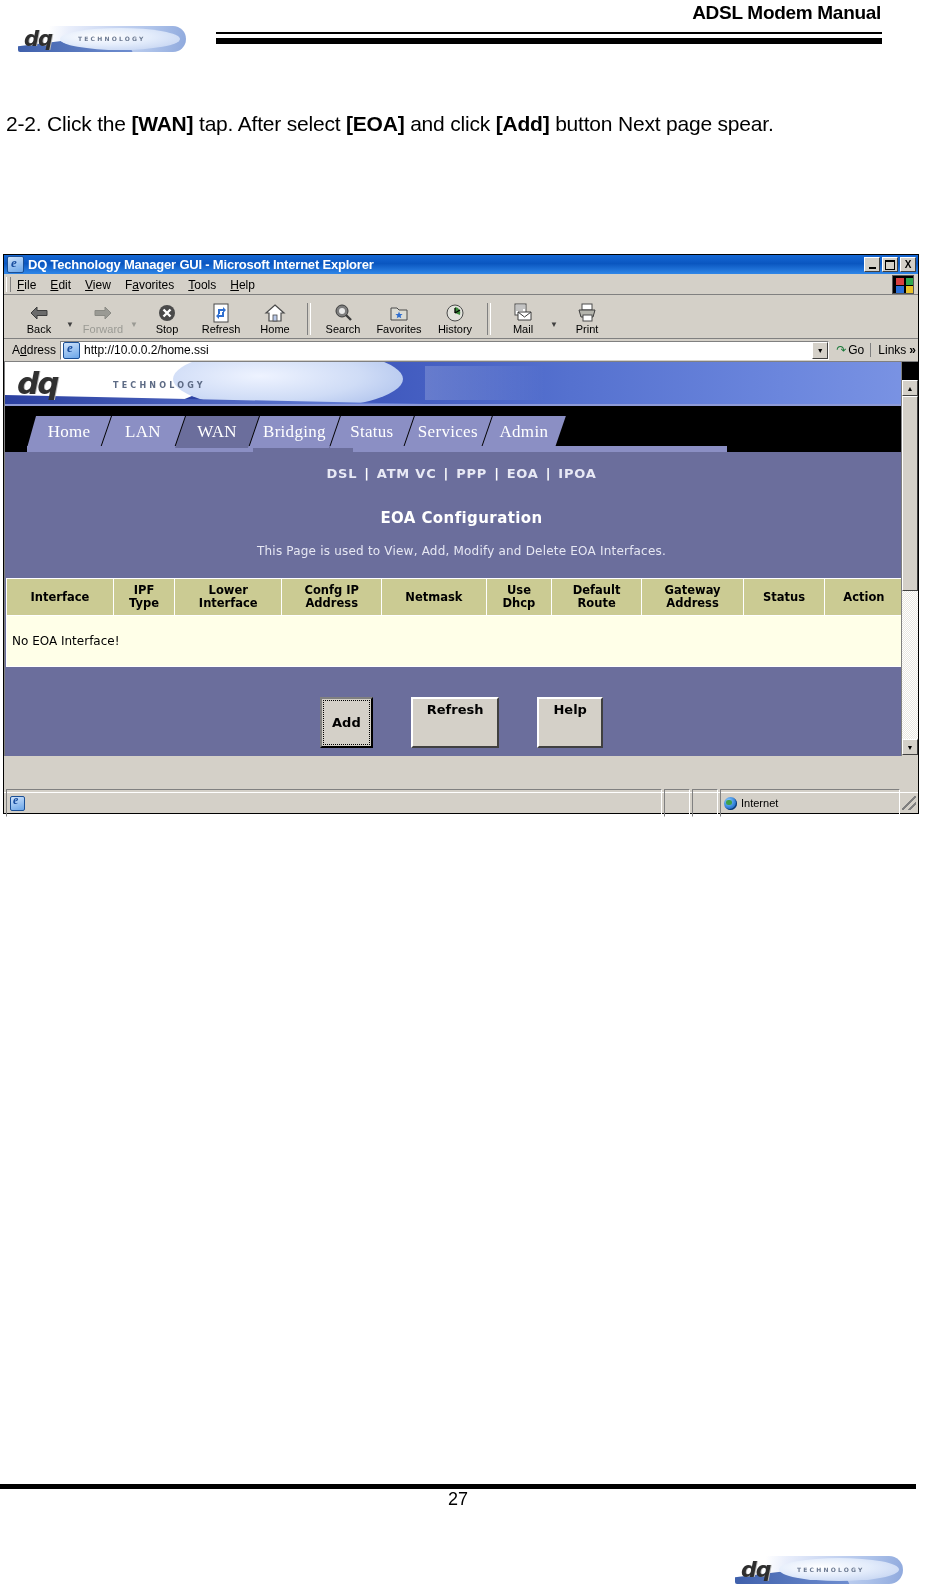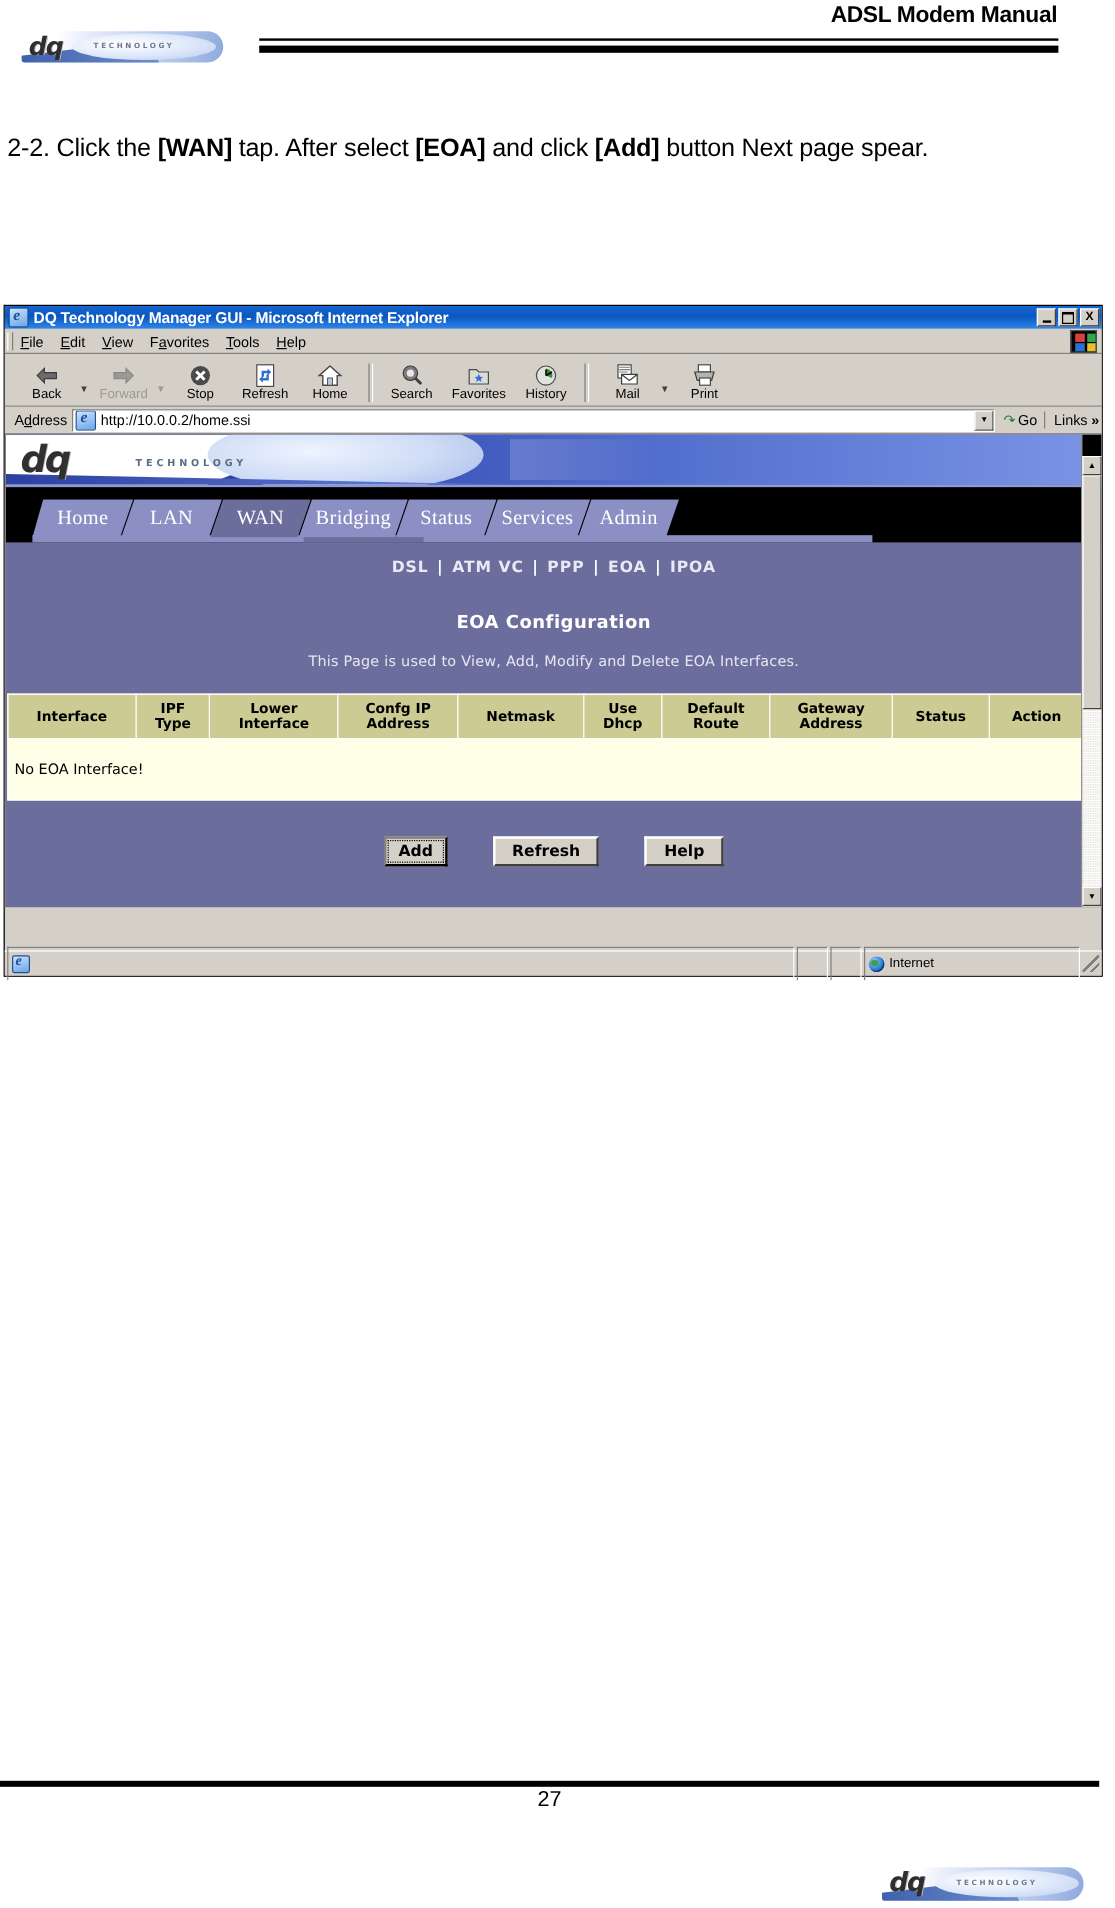--- a/index.html
+++ b/index.html
@@ -352,21 +352,21 @@
     background: #d4d0c8;
     border: 2px solid; border-color: #ffffff #404040 #404040 #ffffff;
     font-family: "DejaVu Sans", sans-serif;
     font-size: 13px; font-weight: bold; color: #000;
     padding: 3px 14px; min-width: 48px; text-align: center;
     box-sizing: border-box;
   }
   .w95btn.focused {
     border-color: #808080 #000 #000 #808080;
     outline: 1px dotted #000; outline-offset: -4px;
-    padding: 3px 10px;
+    padding: 16px 10px;
   }
 
   
   .vscroll {
     position: absolute; right: 0; top: 0; width: 17px; height: 394px;
     background: #d4d0c8;
     border-left: 1px solid #808080;
     box-sizing: border-box;
   }
   .vs-btn {

